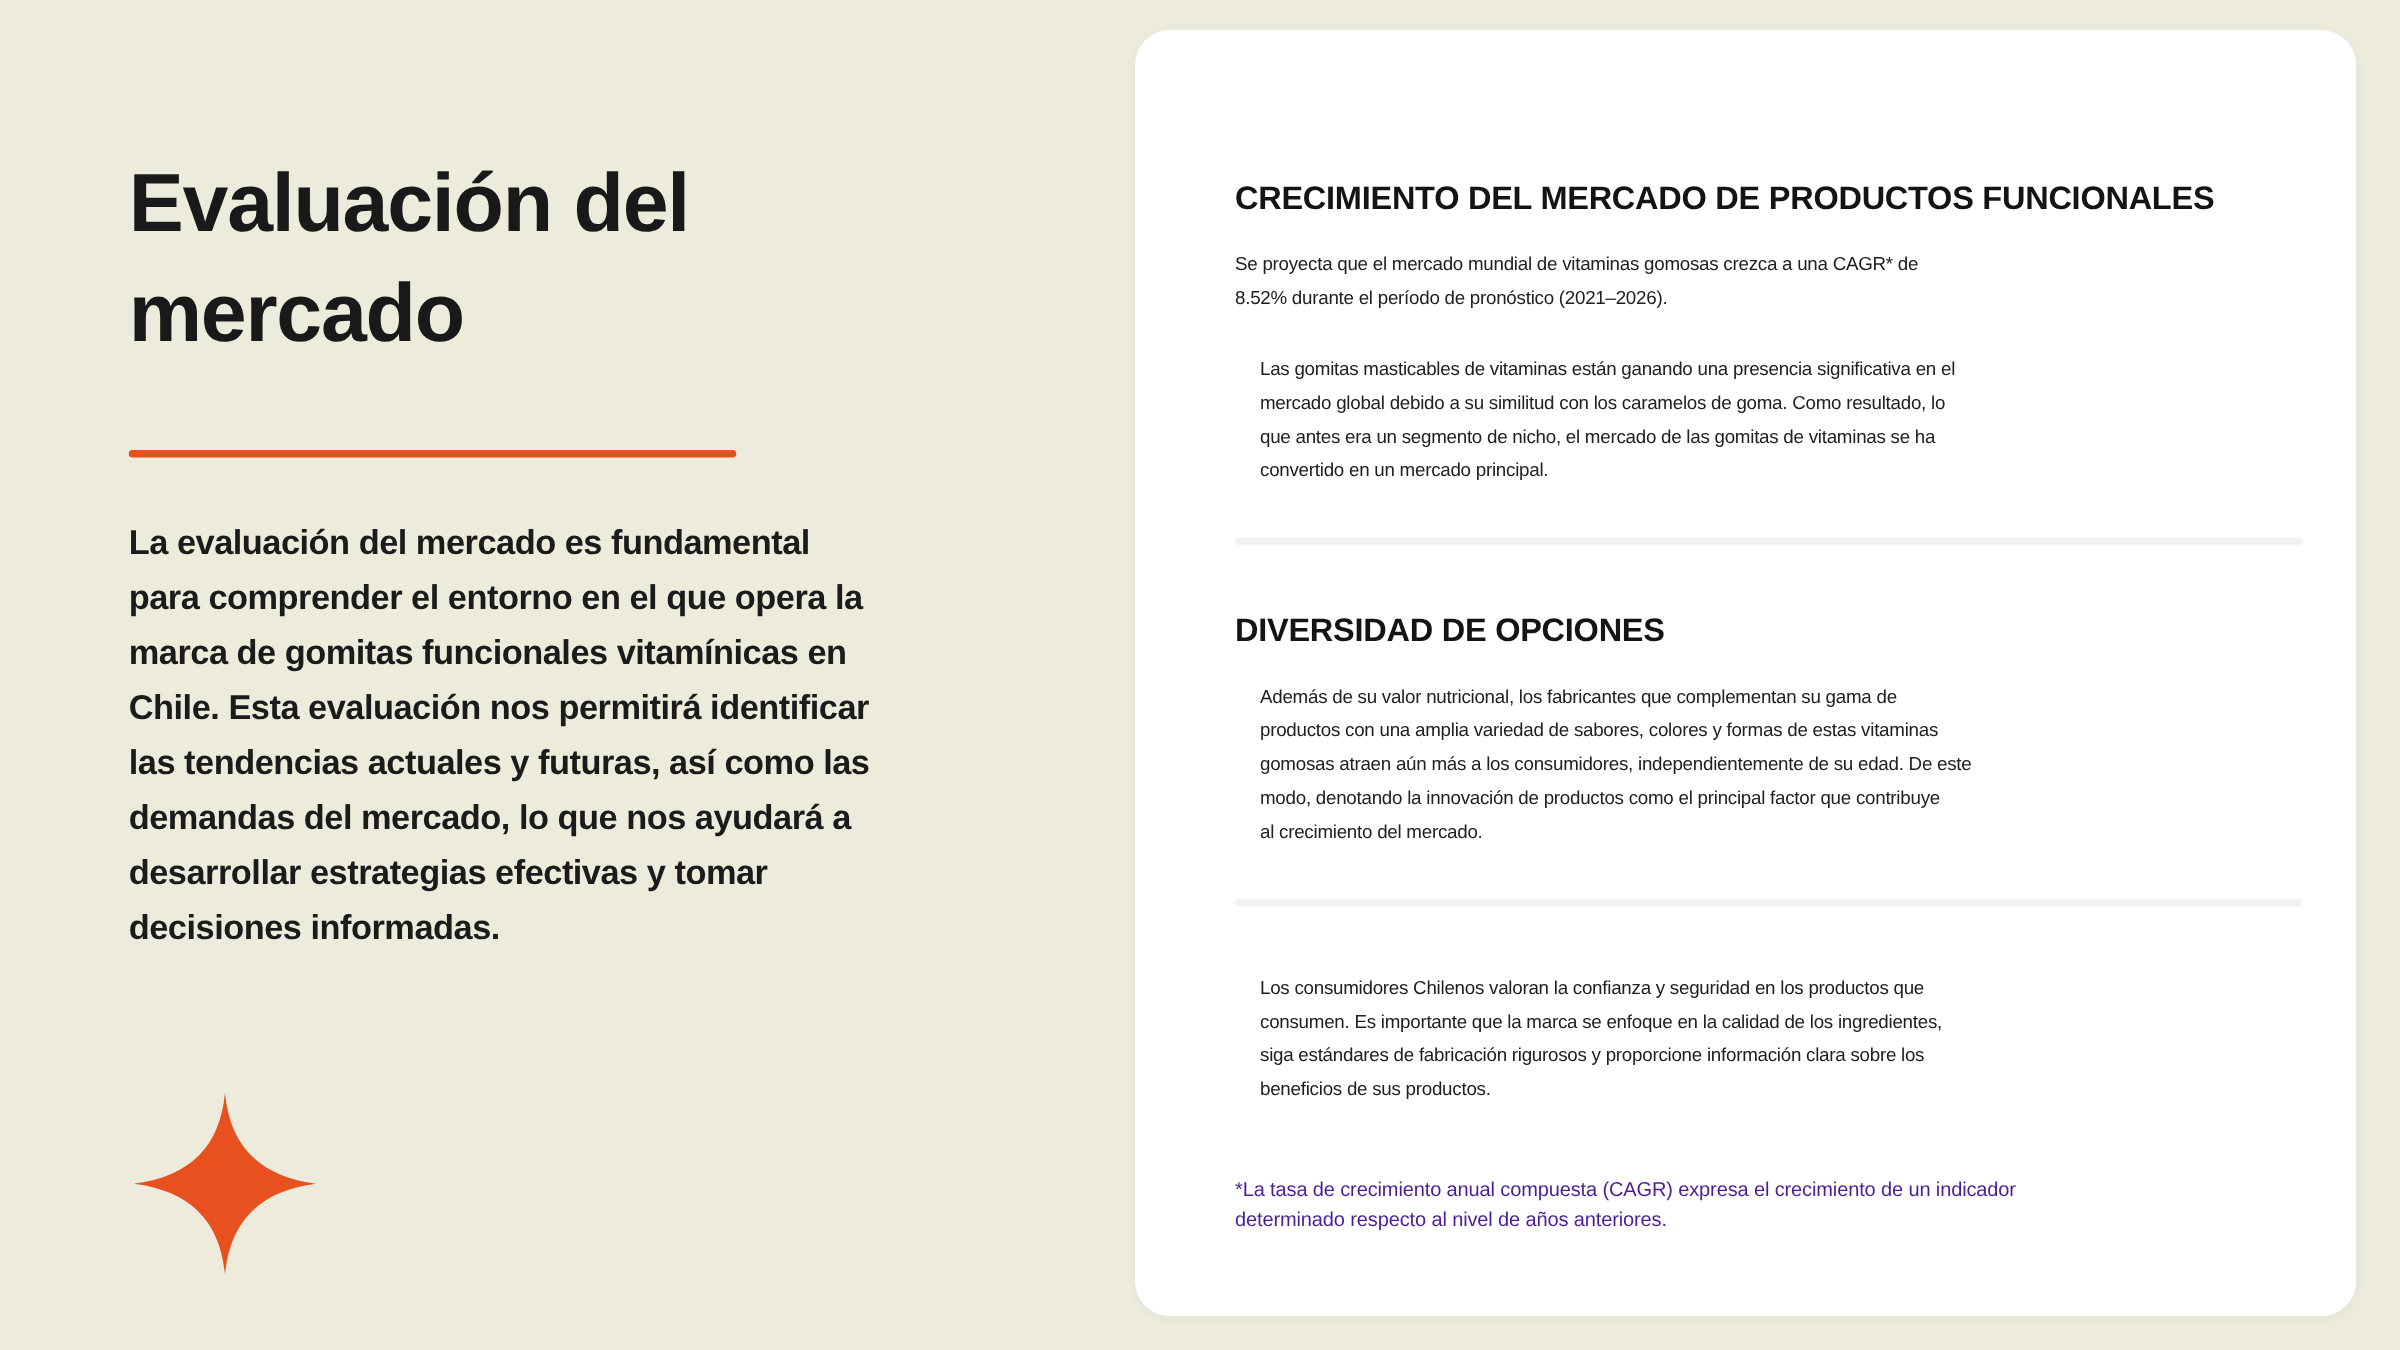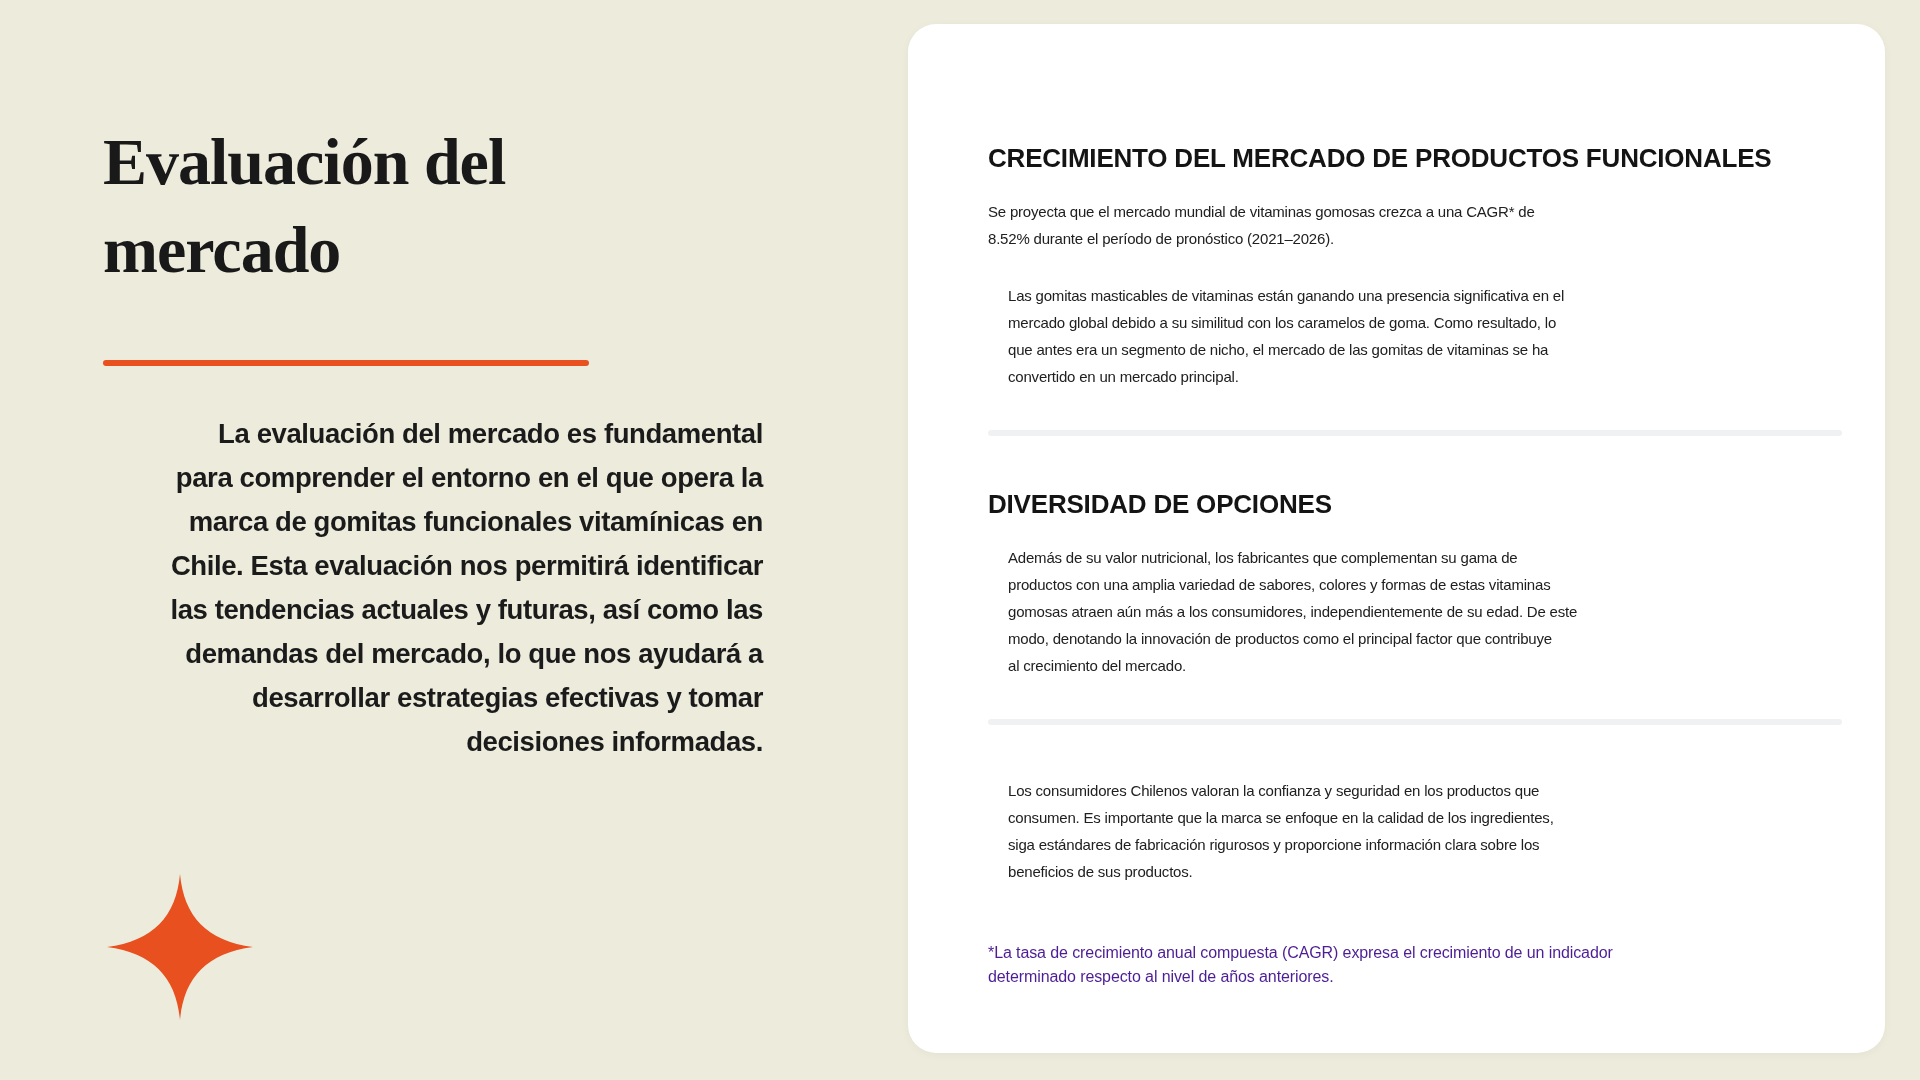--- a/index.html
+++ b/index.html
@@ -21,34 +21,32 @@
   }
   .slide{position:relative;width:1920px;height:1080px;}
 
   
   .page-title{
     position:absolute;left:103px;top:118px;
     margin:0;
     font-size:66px;font-weight:700;line-height:88px;
     letter-spacing:-1px;color:var(--ink);
     white-space:pre-line;
-    font-family:Liberation Serif, serif;
   }
   .accent-rule{
     position:absolute;left:103px;top:360px;
     width:486px;height:6px;border-radius:3px;
     background:var(--accent);
   }
   .intro-paragraph{
     position:absolute;left:103px;top:412px;
     margin:0;width:660px;
     font-size:27.5px;font-weight:700;line-height:44px;
     letter-spacing:-0.4px;color:#1b1b1b;
     white-space:pre-line;
-    text-align:right;
   }
   .sparkle{
     position:absolute;left:107px;top:874px;
     width:146px;height:146px;
   }
   .sparkle svg{display:block;width:100%;height:100%;}
   .sparkle path{fill:var(--accent);}
 
   
   .card{

